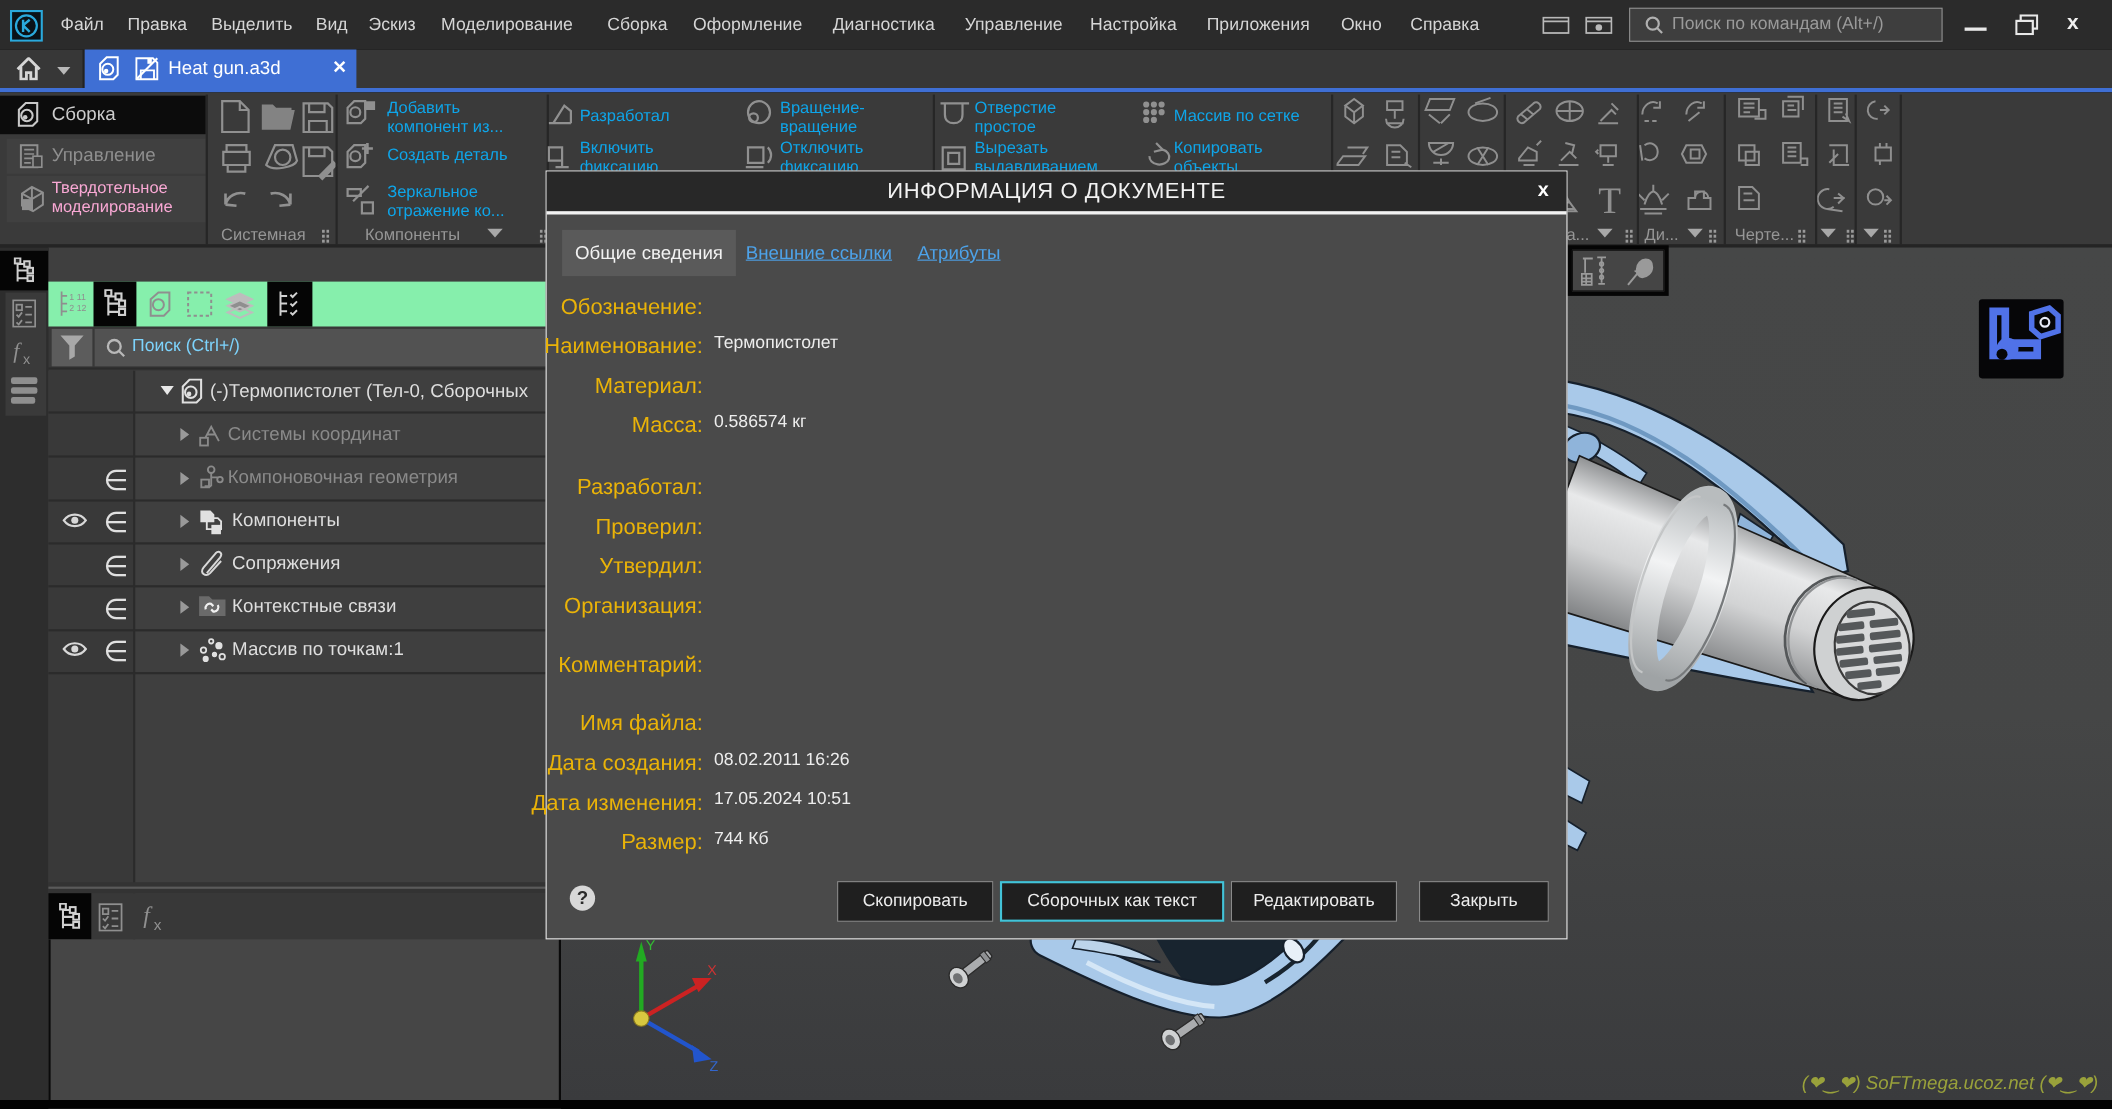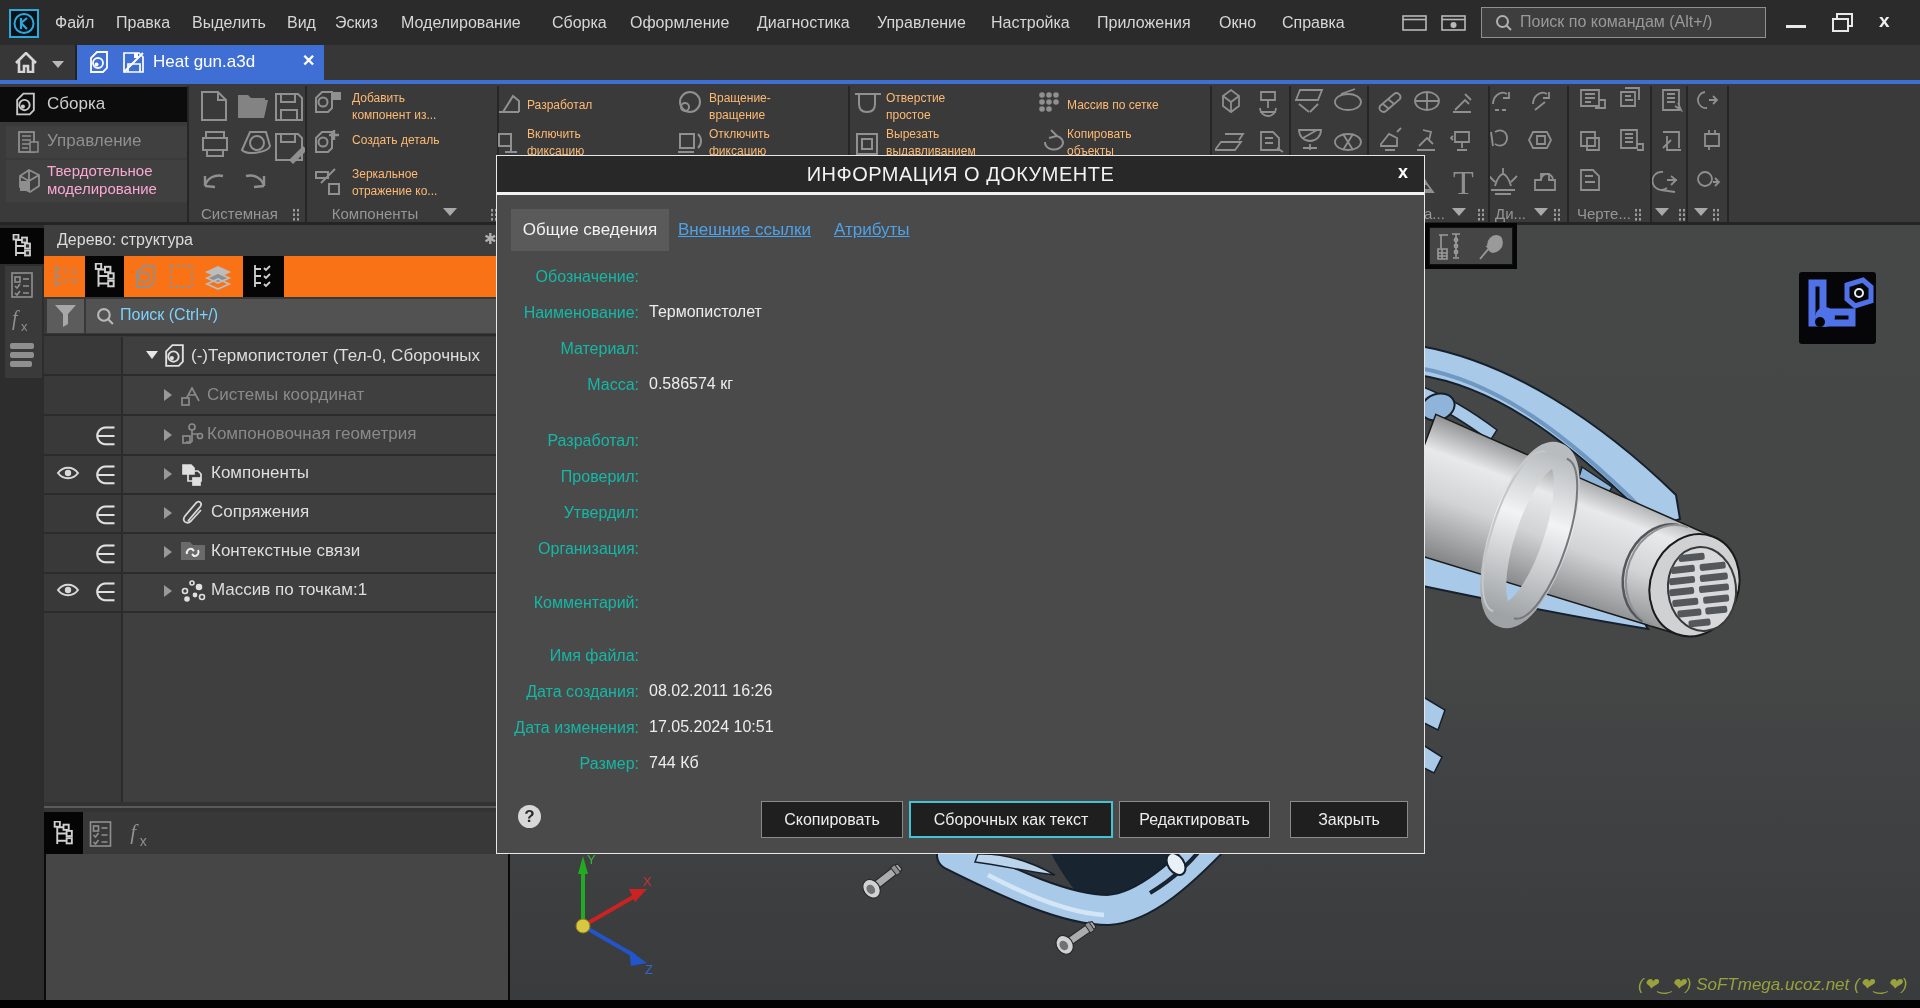--- a/index.html
+++ b/index.html
@@ -10,36 +10,36 @@
   #menubar { left:0; top:0; width:1920px; height:45px; background:#2b2b2b; }
   .mitem { position:absolute; top:14px; color:#d6d6d6; font-size:16px; }
   
   #tabrow { left:0; top:45px; width:1920px; height:35px; background:#373737; }
   #bluetab { position:absolute; left:77px; top:0; width:247px; height:35px; background:#3f6fd4; }
   #blueline { left:0; top:80px; width:1920px; height:4px; background:#3f6fd4; }
   
   #ribbon { left:0; top:84px; width:1920px; height:141px; background:#3a3a3a; }
   .rsep { position:absolute; top:2px; width:2px; height:136px; background:#262626; }
   .rlabel { position:absolute; top:121px; color:#969696; font-size:15px; }
-  .rtext { position:absolute; color:#fdba74; font-size:12px; line-height:17px; }
+  .rtext { position:absolute; color:#0ea5e9; font-size:15px; line-height:17px; }
   .grip { position:absolute; top:124px; width:8px; height:13px;
      background-image:radial-gradient(circle, #9a9a9a 1.2px, transparent 1.3px);
      background-size:4px 4.5px; }
   .darr { position:absolute; width:0; height:0; border-left:7px solid transparent; border-right:7px solid transparent; border-top:8px solid #a8a8a8; }
   
   #lstrip { left:0; top:225px; width:44px; height:775px; background:#2d2d2d; }
   
   #tpanel { left:44px; top:225px; width:466px; height:775px; background:#3f3f3f; }
   .wtxt { color:#dedede; font-size:17px; }
   .gtxt { color:#8a8a8a; font-size:17px; }
   
   #dialog { left:496px; top:155px; width:929px; height:699px; background:#4a4a4a; border:1px solid #e8e8e8; }
   #dtitle { position:absolute; left:0; top:0; width:927px; height:36px; background:#282828; color:#f2f2f2; font-size:20px; letter-spacing:0.5px; text-align:center; line-height:36px; }
   #dsep { position:absolute; left:0; top:36px; width:927px; height:3px; background:#f2f2f2; }
-  .dlabel { position:absolute; color:#14b8a6; font-size:16px; right:785px; white-space:nowrap; }
+  .dlabel { position:absolute; color:#eab308; font-size:20px; right:785px; white-space:nowrap; }
   .dvalue { position:absolute; left:152px; color:#ededed; font-size:16px; white-space:nowrap; }
   .dbtn { position:absolute; top:645px; height:37px; background:#1f1f1f; border:1px solid #8a8a8a; color:#ededed; font-size:16px; text-align:center; line-height:35px; }
   
   #viewport { left:510px; top:225px; width:1410px; height:775px; background:linear-gradient(#464747 0%, #454646 55%, #3a3b3d 100%); }
   #blackbar { left:0; top:1000px; width:1920px; height:8px; background:#020202; }
   svg { display:block; }
 </style>
 </head>
 <body>
 
@@ -305,26 +305,22 @@
   </svg>
   <svg class="abs" style="left:9px;top:116px" width="26" height="28" viewBox="0 0 26 28" fill="#8f8f8f">
     <rect x="1" y="2" width="24" height="6" rx="2"></rect>
     <rect x="1" y="11" width="24" height="6" rx="2"></rect>
     <rect x="1" y="20" width="22" height="6" rx="2"></rect>
   </svg>
 </div>
 
 <div class="abs" id="tpanel">
 
-  <div class="abs" style="left:0;top:0;width:466px;height:31px;background:#3e3e3e;">
-    <span class="abs" style="left:13px;top:6px;color:#dcdcdc;font-size:16px;">Дерево: структура</span>
-    <span class="abs" style="left:440px;top:5px;color:#b0b0b0;font-size:15px;">✱</span>
-  </div>
-
-  <div class="abs" style="left:0;top:31px;width:466px;height:41px;background:#f97316;">
+
+  <div class="abs" style="left:0;top:31px;width:466px;height:41px;background:#86efac;">
     <svg class="abs" style="left:8px;top:7px" width="27" height="27" viewBox="0 0 27 27" stroke="#8f8f8f" fill="none" stroke-width="1.6">
       <path d="M4 2 v22 M4 6 h5 M4 13 h5 M4 20 h5"></path>
       <text x="11" y="10" font-size="8" fill="#8f8f8f" stroke="none">1 11</text>
       <text x="11" y="20" font-size="8" fill="#8f8f8f" stroke="none">2 12</text>
     </svg>
     <div class="abs" style="left:41px;top:0;width:39px;height:41px;background:#050505;"></div>
     <svg class="abs" style="left:48px;top:7px" width="26" height="26" viewBox="0 0 24 24" stroke="#d0d0d0" fill="none" stroke-width="1.8">
       <path d="M6 2 v20 M6 6 h6 M6 12 h9 M6 19 h9"></path>
       <rect x="3.5" y="0.5" width="5" height="5" fill="#050505"></rect>
       <rect x="12" y="3.5" width="5" height="5" fill="#050505"></rect>

